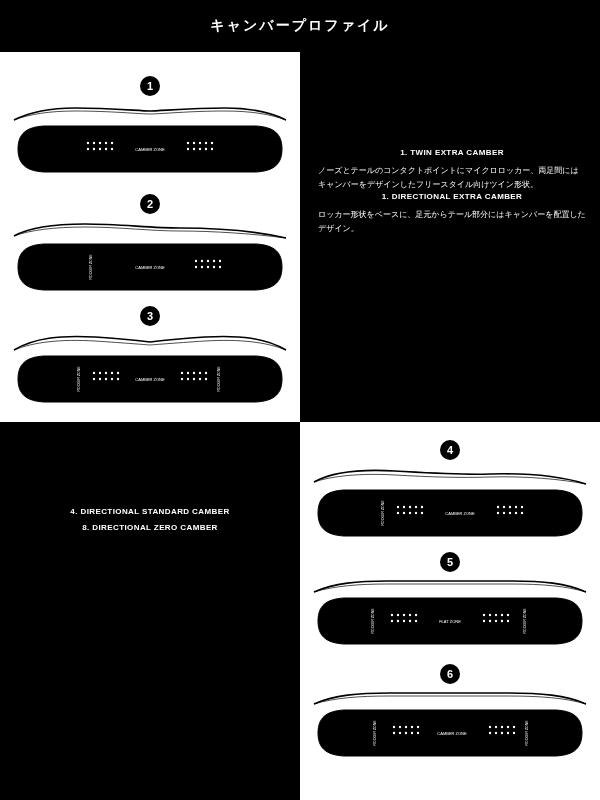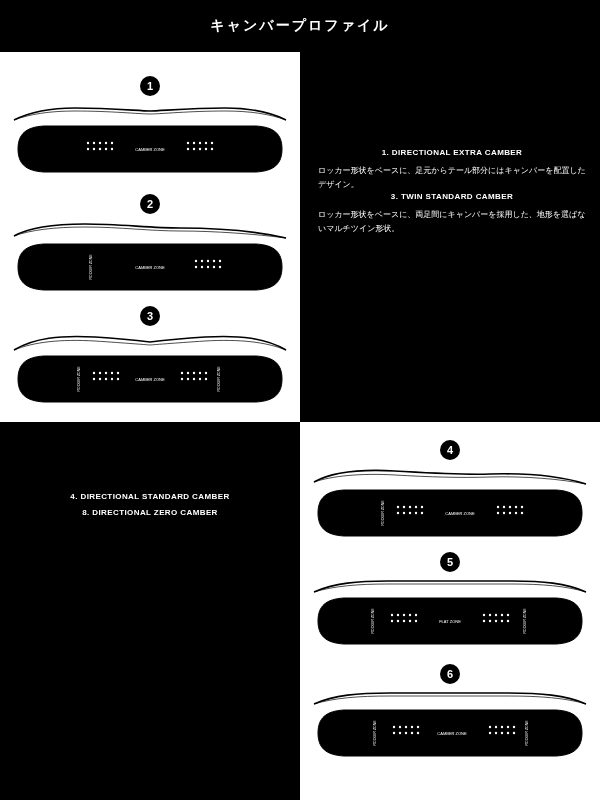--- a/index.html
+++ b/index.html
@@ -232,30 +232,30 @@
           <circle cx="188" cy="31" r="1.2"></circle>
           <circle cx="194" cy="31" r="1.2"></circle>
           <circle cx="200" cy="31" r="1.2"></circle>
           <circle cx="206" cy="31" r="1.2"></circle>
       </g>
     </svg>
   </div>
 
   <div class="text-col" style="left:318px; top:148px; width:268px;">
     <div>
+      <p class="desc-head white-text">1. TWIN EXTRA CAMBER</p>
+      <p class="desc-body white-text">ノーズとテールのコンタクトポイントにマイクロロッカー、両足間にはキャンバーをデザインしたフリースタイル向けツイン形状。</p>
+    </div>
+    <div>
       <p class="desc-head white-text">1. DIRECTIONAL EXTRA CAMBER</p>
       <p class="desc-body white-text">ロッカー形状をベースに、足元からテール部分にはキャンバーを配置したデザイン。</p>
     </div>
-    <div>
-      <p class="desc-head white-text">3. TWIN STANDARD CAMBER</p>
-      <p class="desc-body white-text">ロッカー形状をベースに、両足間にキャンバーを採用した、地形を選ばないマルチツイン形状。</p>
-    </div>
-  </div>
-
-  <div class="text-col" style="left:18px; top:492px; width:264px;">
+  </div>
+
+  <div class="text-col" style="left:18px; top:507px; width:264px;">
     <div>
       <p class="desc-head white-text">4. DIRECTIONAL STANDARD CAMBER</p>
     </div>
     <div>
       <p class="desc-head white-text">8. DIRECTIONAL ZERO CAMBER</p>
     </div>
   </div>
 
   <div class="board-block" style="left:300px; top:434px;">
     <div class="badge on-white" style="top:6px;">4</div>

